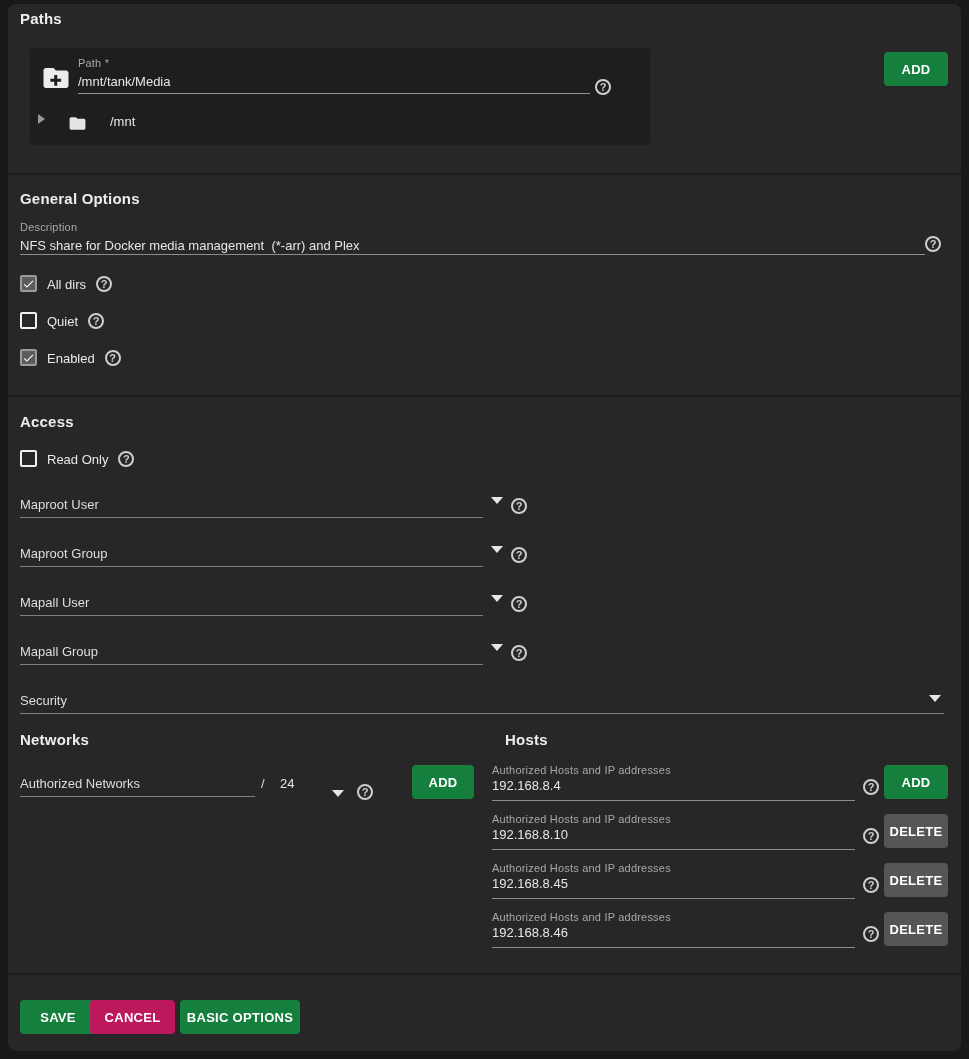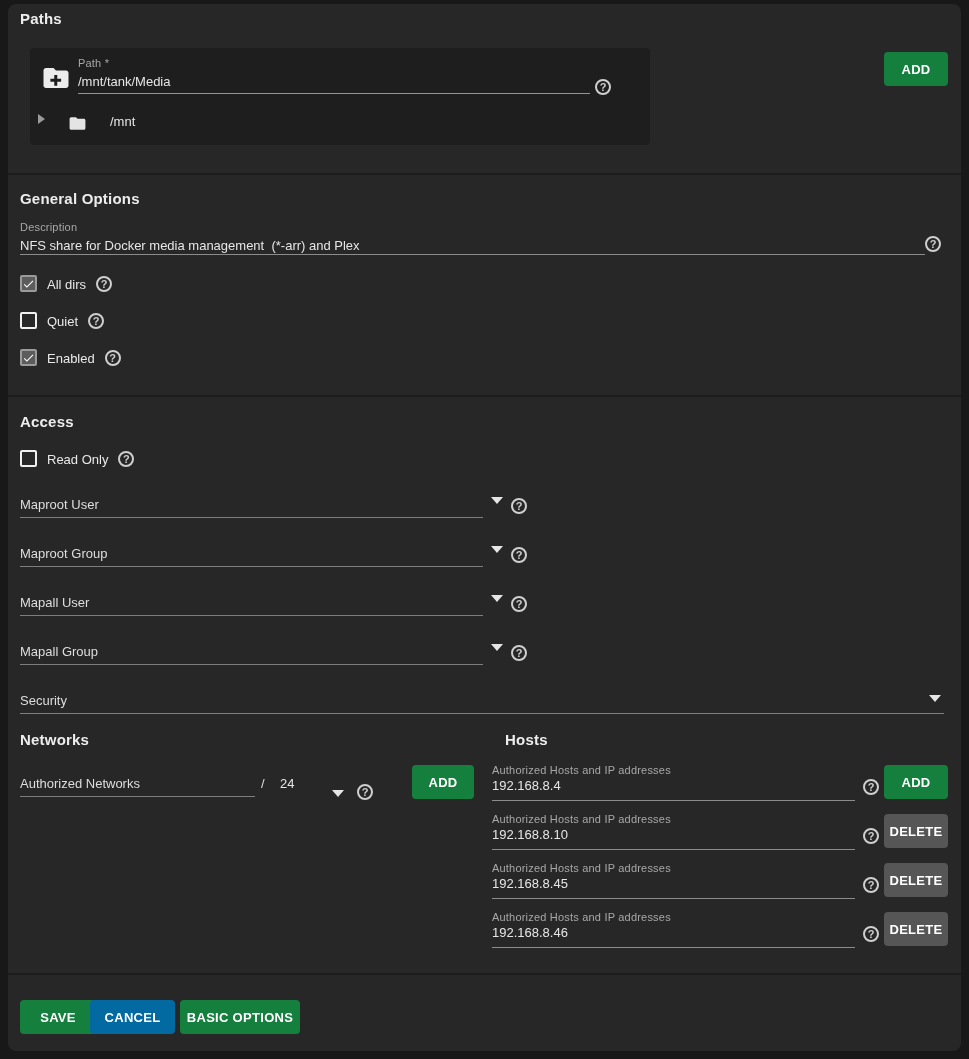--- a/index.html
+++ b/index.html
@@ -52,21 +52,21 @@
 
   
   .btn {
     position: absolute; border: none; border-radius: 4px;
     font-family: "Liberation Sans", sans-serif;
     font-size: 13px; font-weight: bold; color: #fff;
     letter-spacing: 0.3px; cursor: pointer;
     display: flex; align-items: center; justify-content: center;
   }
   .btn-blue { background: #15803d; }
-  .btn-gray { background: #0369a1; }
+  .btn-gray { background: #be185d; }
   .btn-del  { background: #565656; }
 
   
   .desc-field { position: absolute; left: 12px; top: 46px; width: 905px; height: 34px; border-bottom: 1px solid #8c8c8c; }
   .desc-help { position: absolute; left: 917px; top: 61px; }
   .chk-row { position: absolute; left: 12px; display: flex; align-items: flex-end; gap: 10px; }
   .checkbox {
     width: 17px; height: 17px; border: 2px solid #f0f0f0; border-radius: 2px;
     background: transparent; cursor: pointer; display: flex; align-items: center; justify-content: center;
   }

